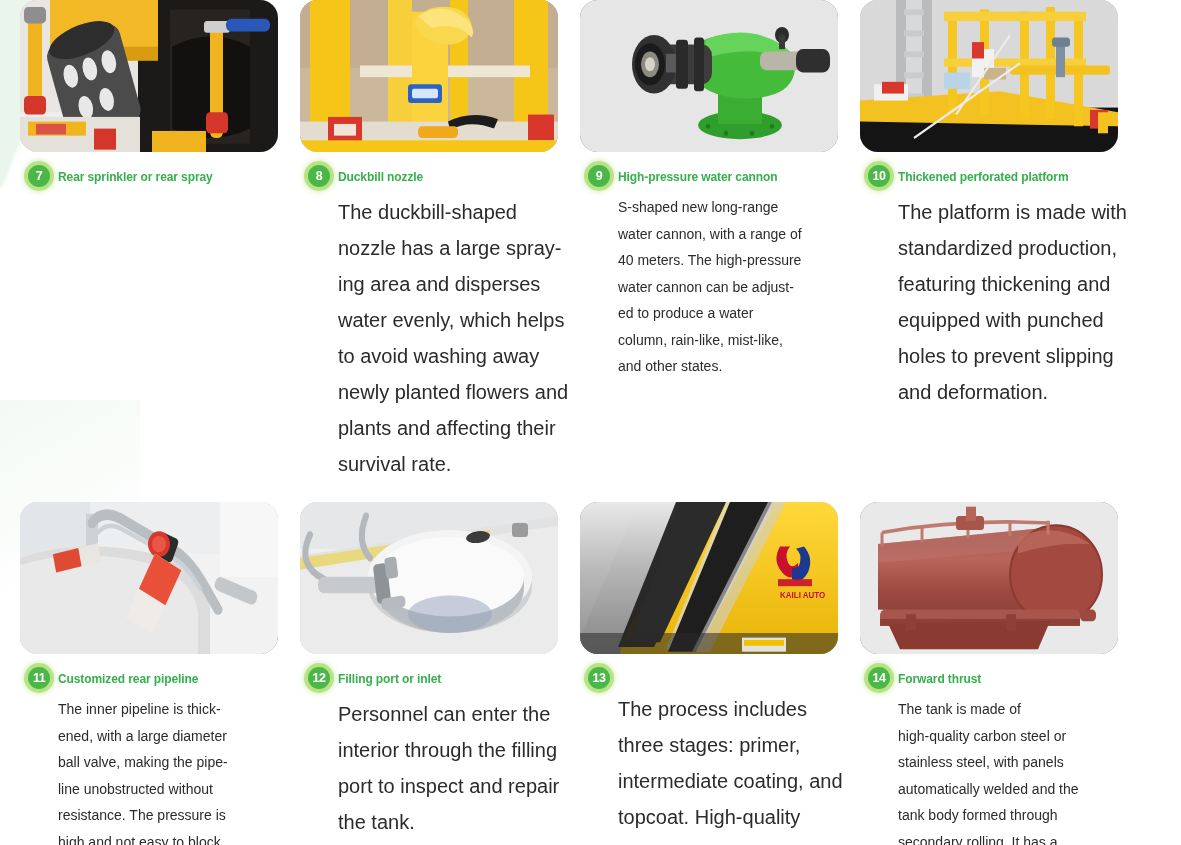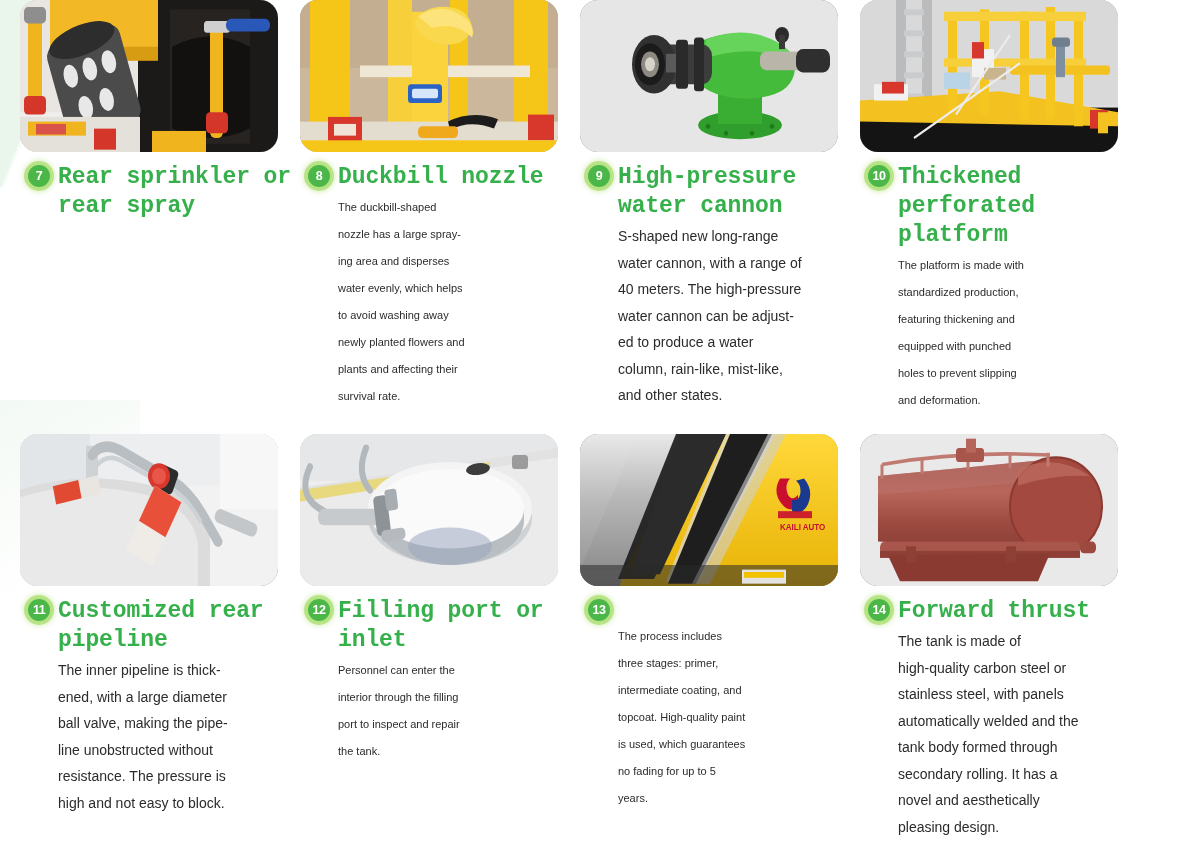--- a/index.html
+++ b/index.html
@@ -88,37 +88,36 @@
     color: #ffffff;
     font-size: 12.5px;
     font-weight: bold;
     line-height: 22px;
     text-align: center;
     letter-spacing: -0.5px;
     box-shadow: 0 0 0 4px rgba(151, 215, 80, 0.55), 0 0 5px 5px rgba(173, 222, 110, 0.45);
   }
   .title {
     color: #35b04b;
-    font-size: 23px;
+    font-size: 12px;
     font-weight: bold;
     line-height: 29px;
     letter-spacing: -0.1px;
     margin: 0;
     flex: 1;
-    font-family: Liberation Mono, monospace;
   }
 
   
   .body-text {
     margin: 2px 0 0 0;
     padding-left: 38px;
     padding-right: 6px;
     color: #2b2b2b;
-    font-size: 11px;
-    line-height: 27px;
+    font-size: 20px;
+    line-height: 36px;
     white-space: pre-line;
   }
   .card.indent-sm .body-text { font-size: 14px; line-height: 26.5px; }
 </style>
 </head>
 <body>
 
 <div class="watermark"></div>
 <div class="watermark2"></div>
 

